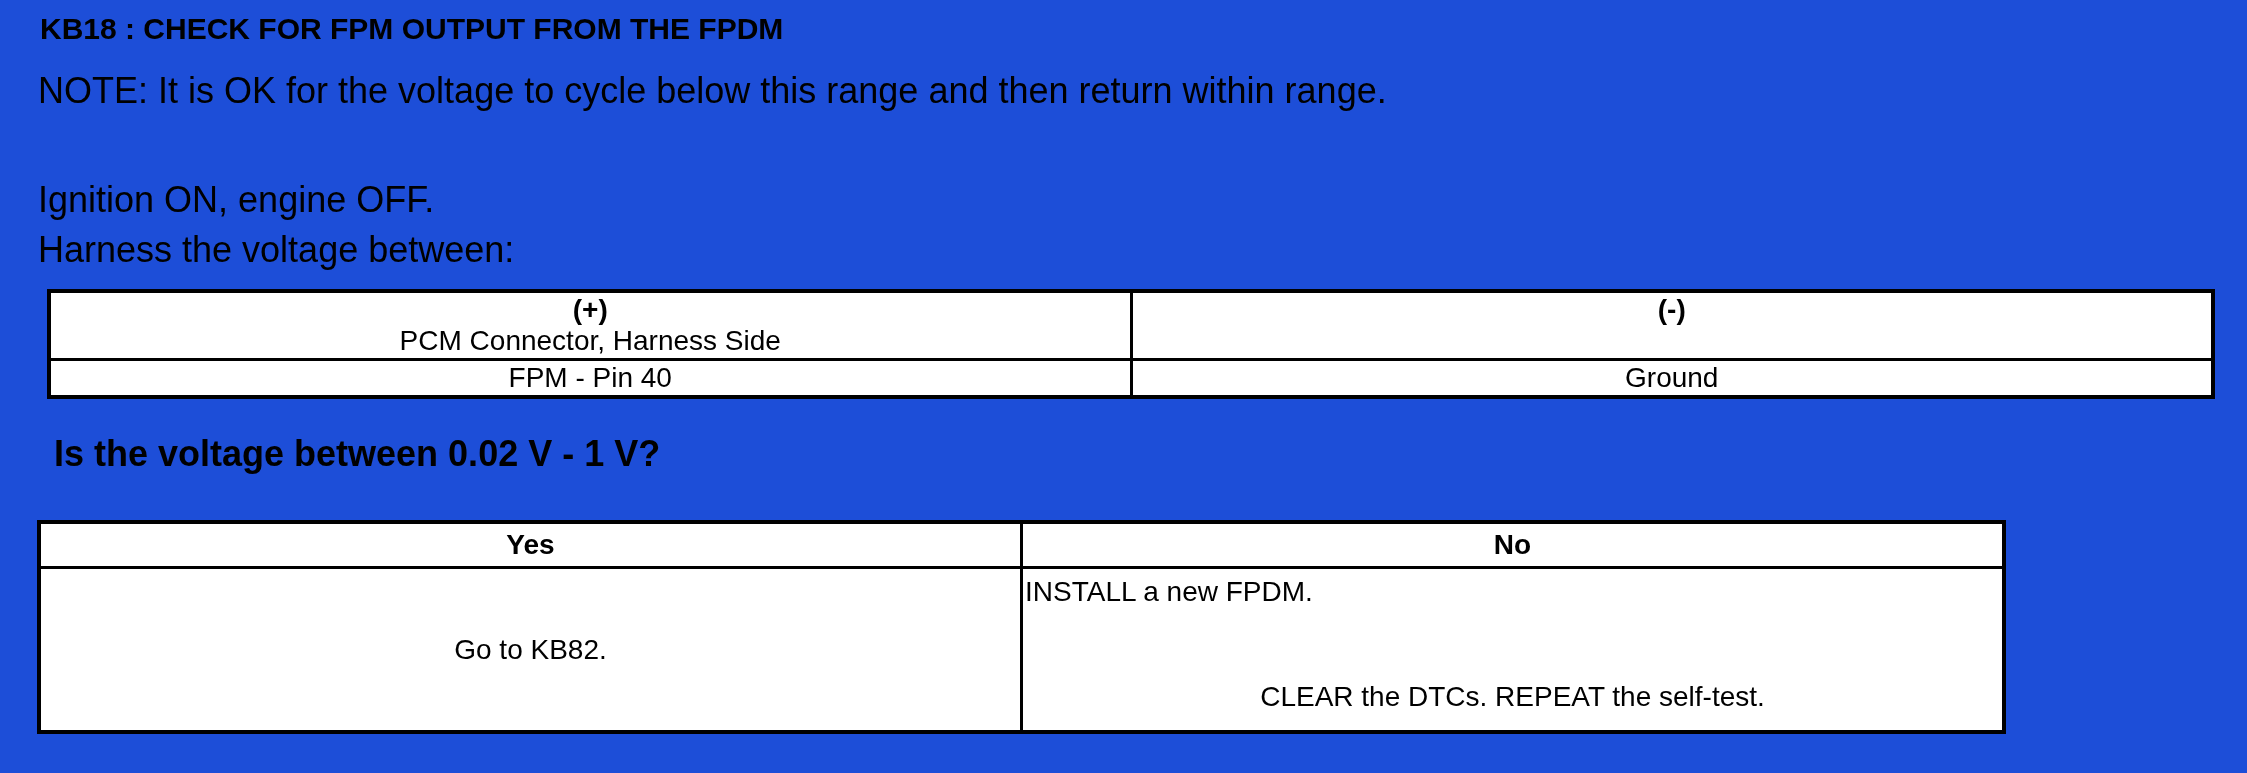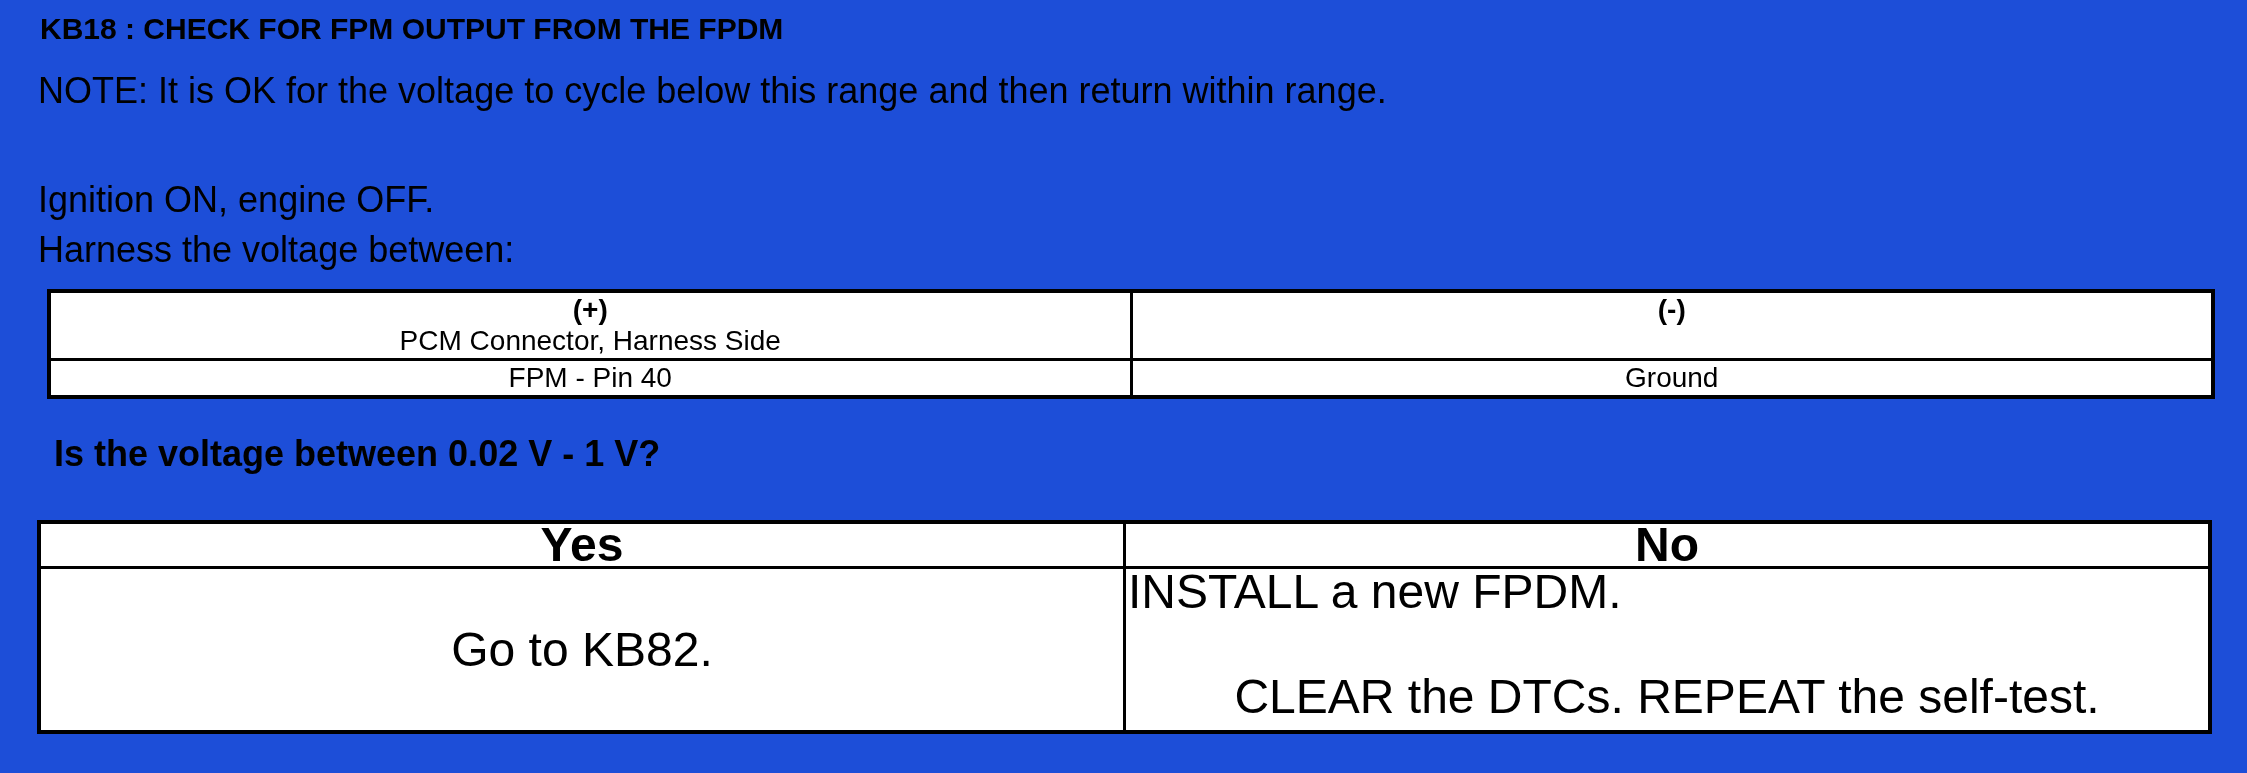--- a/index.html
+++ b/index.html
@@ -66,23 +66,23 @@
     line-height: 31px;
   }
   .t1 td { text-align: center; vertical-align: top; padding: 1px 6px 2px 6px; }
   .t1 .head td { height: 59px; }
   .t1 .datarow td { height: 26px; }
   .t1 .sym { font-weight: bold; }
   
   .t2 {
     left: 37px;
     top: 520px;
-    width: 2175px;
+    width: 1969px;
     border: 4px solid #000000;
-    font-size: 48px;
+    font-size: 28px;
     line-height: 42px;
   }
   .t2 .head td {
     height: 40px;
     font-weight: bold;
     text-align: center;
     vertical-align: middle;
     padding: 0;
   }
   .t2 .yes-body {

